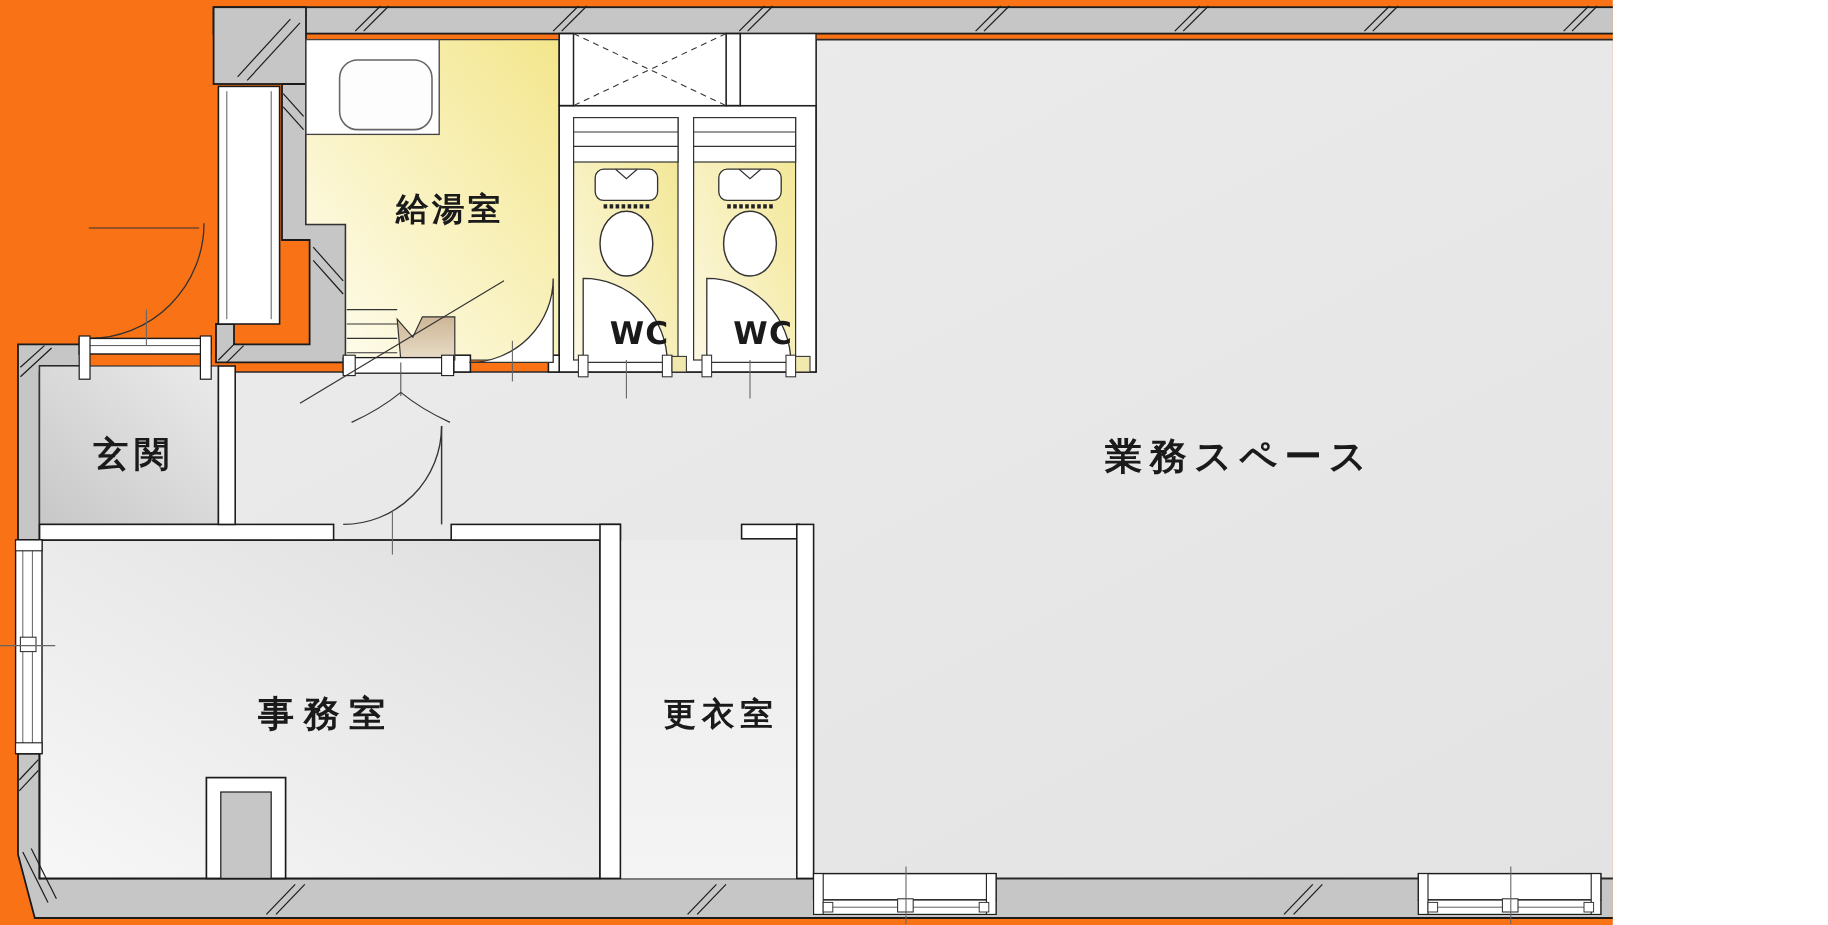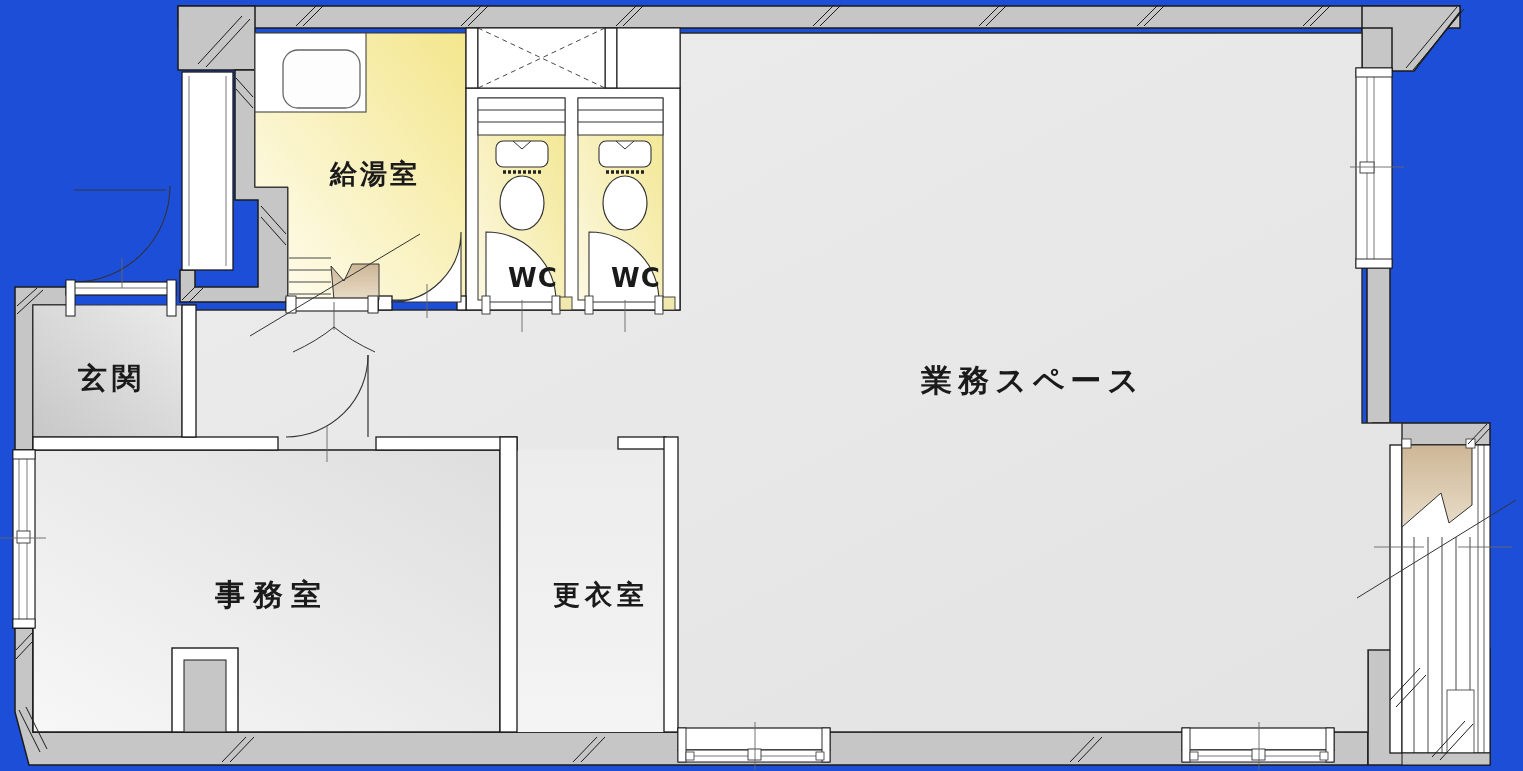--- a/index.html
+++ b/index.html
@@ -1,17 +1,17 @@
 <!DOCTYPE html>
 <html><head>
 <meta charset="utf-8">
 <style>
   html,body{margin:0;padding:0;background:#ffffff;}
   body{font-family:"DejaVu Sans","Liberation Sans",sans-serif;}
-  .stage{position:relative;width:1523px;height:771px;background:#1d4ed8;overflow:hidden;text-decoration:underline;}
+  .stage{position:relative;width:1344px;height:771px;background:#f97316;overflow:hidden;text-decoration:underline;}
   svg{display:block;}
   text{fill:#1a1a1a;font-family:"DejaVu Sans","Liberation Sans",sans-serif;}
   .room-label{font-weight:600;}
   .wc-label{font-weight:700;}
 </style>
 </head>
 <body>
 
 <div class="stage">
 <svg width="1523" height="771" viewBox="0 0 1523 771" xmlns="http://www.w3.org/2000/svg">

